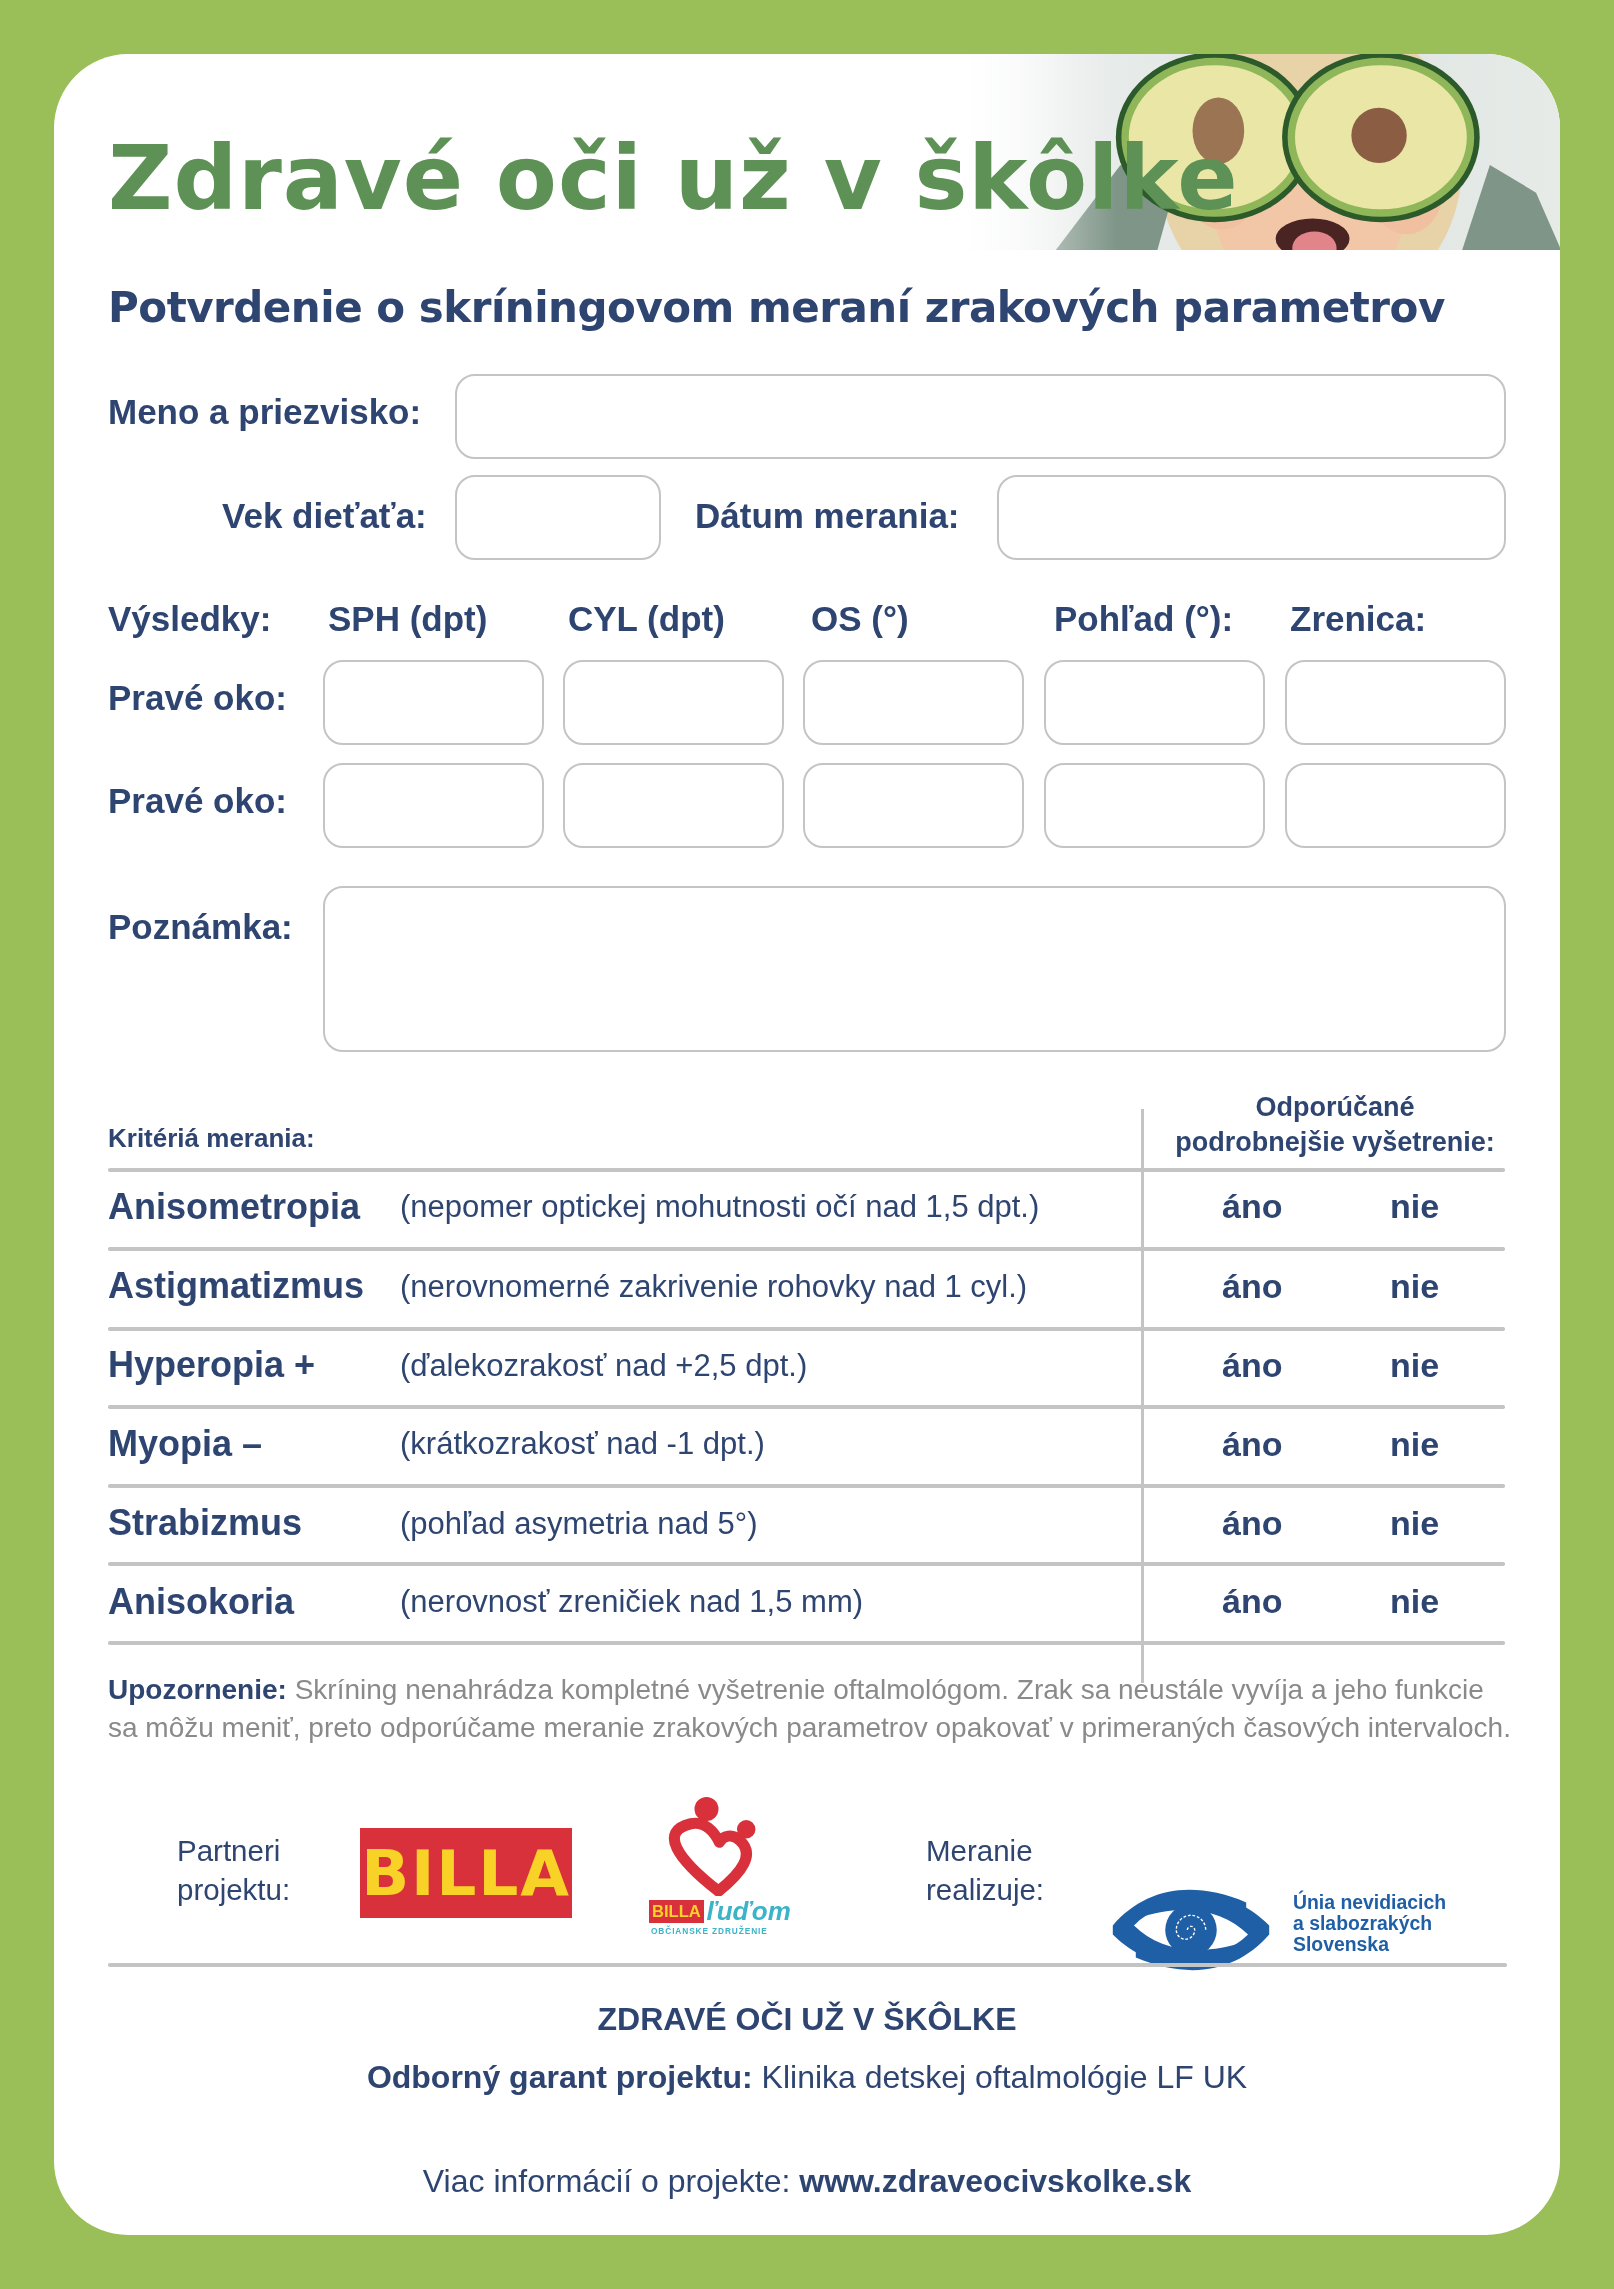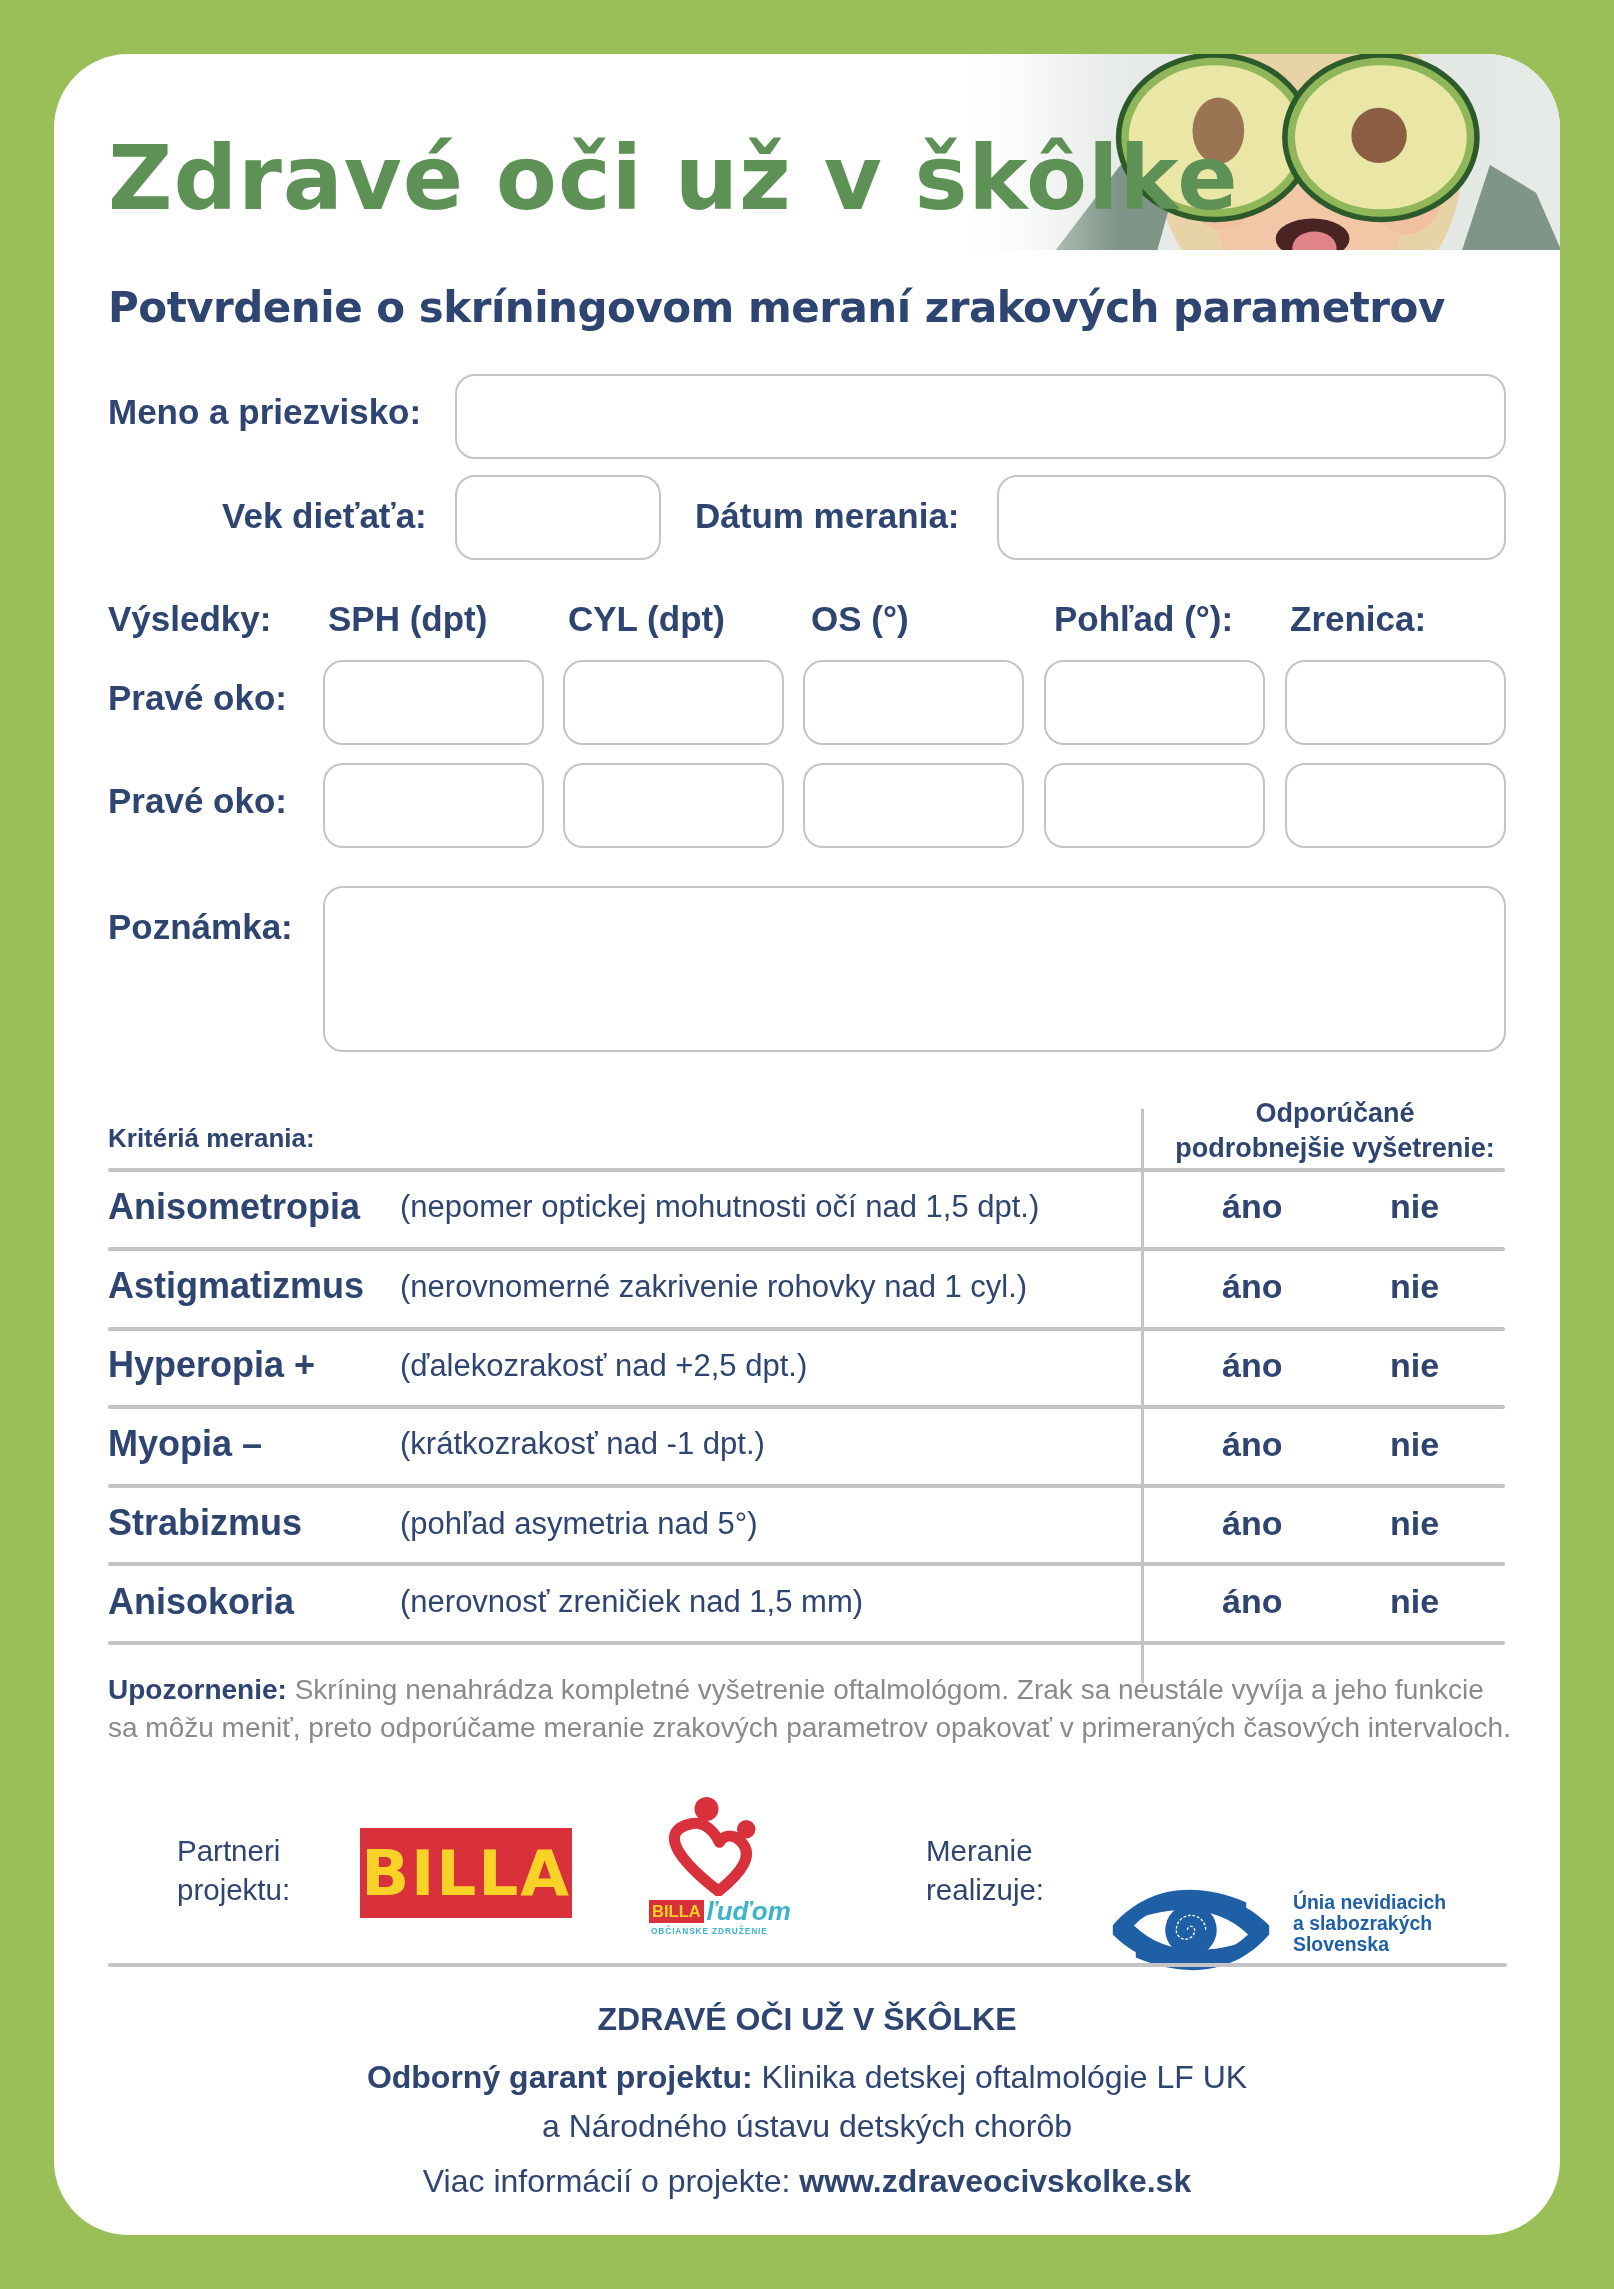--- a/index.html
+++ b/index.html
@@ -28,21 +28,21 @@
   }
   .lbl { position:absolute; font-size:35px; font-weight:bold; color:#2f4571; white-space:nowrap; }
   .box {
     position:absolute; border:2.8px solid #c4c4c4; border-radius:20px; background:#fff; box-sizing:border-box;
   }
   .col-h { position:absolute; top:545px; font-size:35px; font-weight:bold; white-space:nowrap; }
   
   .crit-head { position:absolute; left:54px; top:1069px; font-size:26px; font-weight:bold; }
   .rec-head {
     position:absolute; left:1087px; top:1036px; width:388px; text-align:center;
-    font-size:27px; font-weight:bold; line-height:35px;margin-top:6px;
+    font-size:27px; font-weight:bold; line-height:35px;
   }
   .vline { position:absolute; left:1087px; top:1055px; width:2.8px; height:574px; background:#c4c4c4; }
   .hline { position:absolute; left:54px; width:1397px; height:3.7px; background:#c4c4c4; border-radius:1.8px; }
   .crit-name { position:absolute; left:54px; font-size:36px; font-weight:bold; white-space:nowrap; }
   .crit-desc { position:absolute; left:346px; font-size:31px; color:#2f4571; white-space:nowrap; }
   .opt { position:absolute; font-size:34px; font-weight:bold; cursor:pointer; }
   .notice {
     position:absolute; left:54px; top:1617px; width:1403px; font-size:28px; line-height:38px; color:#8a8a8a;
   }
   .notice b { color:#2f4571; }
@@ -209,16 +209,15 @@
   </svg>
   <div style="position:absolute; left:1239px; top:1838px; color:#1f5fa6; font-weight:bold; font-size:19.4px; line-height:21px;">
     <div>Únia nevidiacich</div>
     <div>a slabozrakých</div>
     <div>Slovenska</div>
   </div>
 
   <div class="hline" style="top:1909px; left:54px; width:1399px;"></div>
   <div class="footer" style="top:1947px; font-size:32px; font-weight:bold;">ZDRAVÉ OČI UŽ V ŠKÔLKE</div>
   <div class="footer" style="top:2005px; font-size:32px;"><b>Odborný garant projektu:</b><span> Klinika detskej oftalmológie LF UK</span></div>
-  <div class="footer" style="top:2054px; font-size:32px;">a Národného ústavu detských chorôb</div>
   <div class="footer" style="top:2109px; font-size:32px;"><span>Viac informácií o projekte: </span><b>www.zdraveocivskolke.sk</b></div>
 </div>
 
 
 </body></html>

